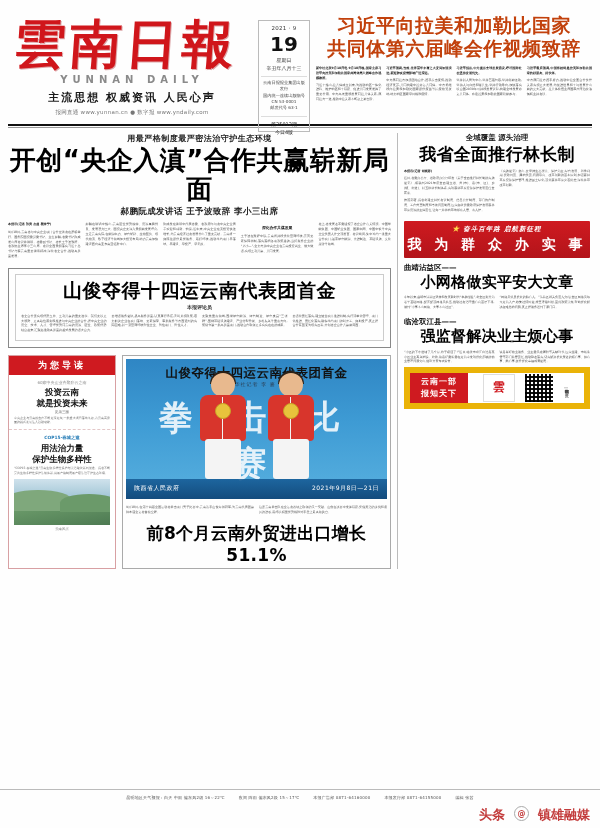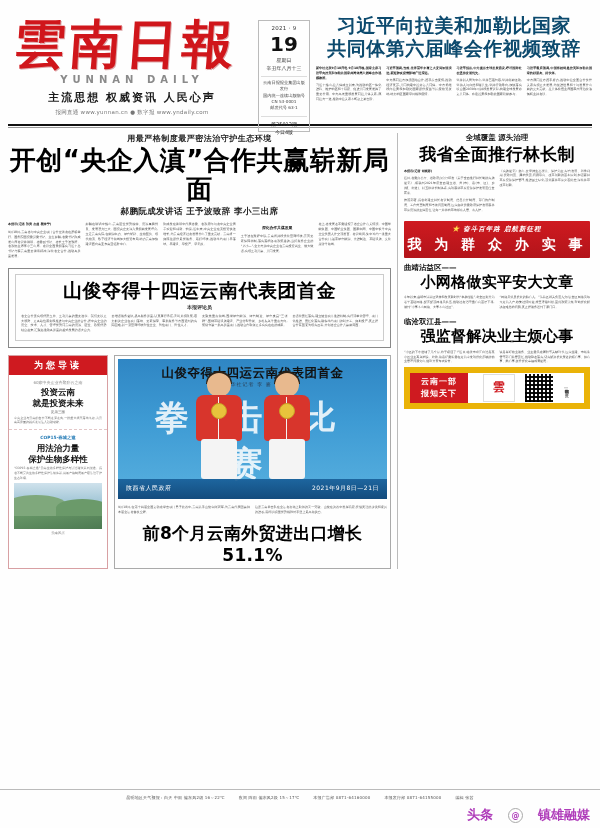--- a/index.html
+++ b/index.html
@@ -45,21 +45,21 @@
   .date-day{font-size:20px;font-weight:700;line-height:1;color:#111;margin:1px 0;}
   .date-week{font-size:5px;color:#333;}
   .date-lunar{font-size:5px;color:#333;}
   .date-meta{font-size:4.2px;color:#444;line-height:1.5;margin-top:3px;border-top:1px solid #ddd;padding-top:3px;}
   .date-issue{font-size:5px;color:#222;margin-top:3px;border-top:1px solid #ddd;padding-top:3px;line-height:1.6;}
 
   .mast-right{flex:1;padding-left:6px;}
   .top-headline{
     font-family:"DejaVu Sans","Liberation Sans",sans-serif;
     font-size:19px;font-weight:700;line-height:1.22;text-align:center;
-    letter-spacing:.5px;color:#0c4a6e;padding-top:4px;
+    letter-spacing:.5px;color:#c2410c;padding-top:4px;
   }
   .top-cols{display:flex;gap:5px;margin-top:6px;}
   .top-col{flex:1;font-size:3.1px;line-height:1.55;color:#4a4a4a;text-align:justify;}
   .top-col p{margin:0 0 2px 0;}
   .top-col .lead{font-weight:700;color:#222;}
 
   
   .rule-thick{height:2px;background:#111;margin:4px 8px 0 8px;}
   .rule-thin{height:1px;background:#999;margin:1px 8px 0 8px;}
 
@@ -100,21 +100,21 @@
   }
   .rb-top{font-size:6.5px;letter-spacing:1px;font-family:"DejaVu Serif","Liberation Serif",serif;font-style:italic;font-weight:700;}
   .rb-bot{font-size:14px;letter-spacing:4px;font-weight:700;margin-top:2px;}
   .rb-star{color:#ffd94a;font-size:7px;margin-right:3px;}
 
   .loc-lead{font-size:7.5px;color:#111;margin:5px 0 1px 0;font-weight:600;}
 
   
   .lower{display:flex;gap:6px;margin-top:7px;}
   .guide{
-    width:100px;border:1px solid #d8a0a3;box-sizing:border-box;
+    width:108px;border:1px solid #d8a0a3;box-sizing:border-box;
     background:#fff;padding:0 0 4px 0;
   }
   .guide-head{
     background:#cf1a20;color:#fff;text-align:center;font-size:9px;font-weight:700;
     letter-spacing:3px;padding:3px 0;
   }
   .guide-item{padding:5px 5px 4px 5px;border-bottom:1px dashed #e3c7c8;}
   .gi-kicker{font-size:4px;color:#8c8c8c;text-align:center;line-height:1.4;}
   .gi-kicker.blue{color:#2a7fb8;font-weight:700;font-size:4.4px;}
   .gi-title{font-size:8.5px;font-weight:700;color:#111;text-align:center;line-height:1.25;margin:2px 0 1px 0;}
@@ -176,22 +176,22 @@
   .qr-code{width:28px;height:28px;background:
      repeating-linear-gradient(90deg,#111 0 2px,#fff 2px 4px),
      repeating-linear-gradient(0deg,#111 0 2px,transparent 2px 4px);
      background-blend-mode:multiply;}
   .qr-label{writing-mode:vertical-rl;font-size:4px;color:#444;line-height:1.6;}
 
   
   .footer{position:absolute;left:0;right:0;bottom:0;height:38px;border-top:1px solid #bbb;}
   .foot-line{display:flex;justify-content:center;gap:14px;font-size:4px;color:#555;padding-top:5px;letter-spacing:.2px;}
   .watermark{
-    position:absolute;right:10px;bottom:4px;display:flex;align-items:center;gap:15px;
-    color:#a21caf;font-size:13px;font-weight:700;opacity:.85;
+    position:absolute;right:10px;bottom:4px;display:flex;gap:9px;
+    color:#b91c1c;font-size:13px;font-weight:700;opacity:.85;
   }
   .wm-at{font-size:11px;border:1.5px solid #9a9a9a;border-radius:50%;width:13px;height:13px;
     display:inline-flex;align-items:center;justify-content:center;font-size:8px;}
 </style>
 </head>
 <body>
 
 <div class="page">
 
   <div class="masthead">

